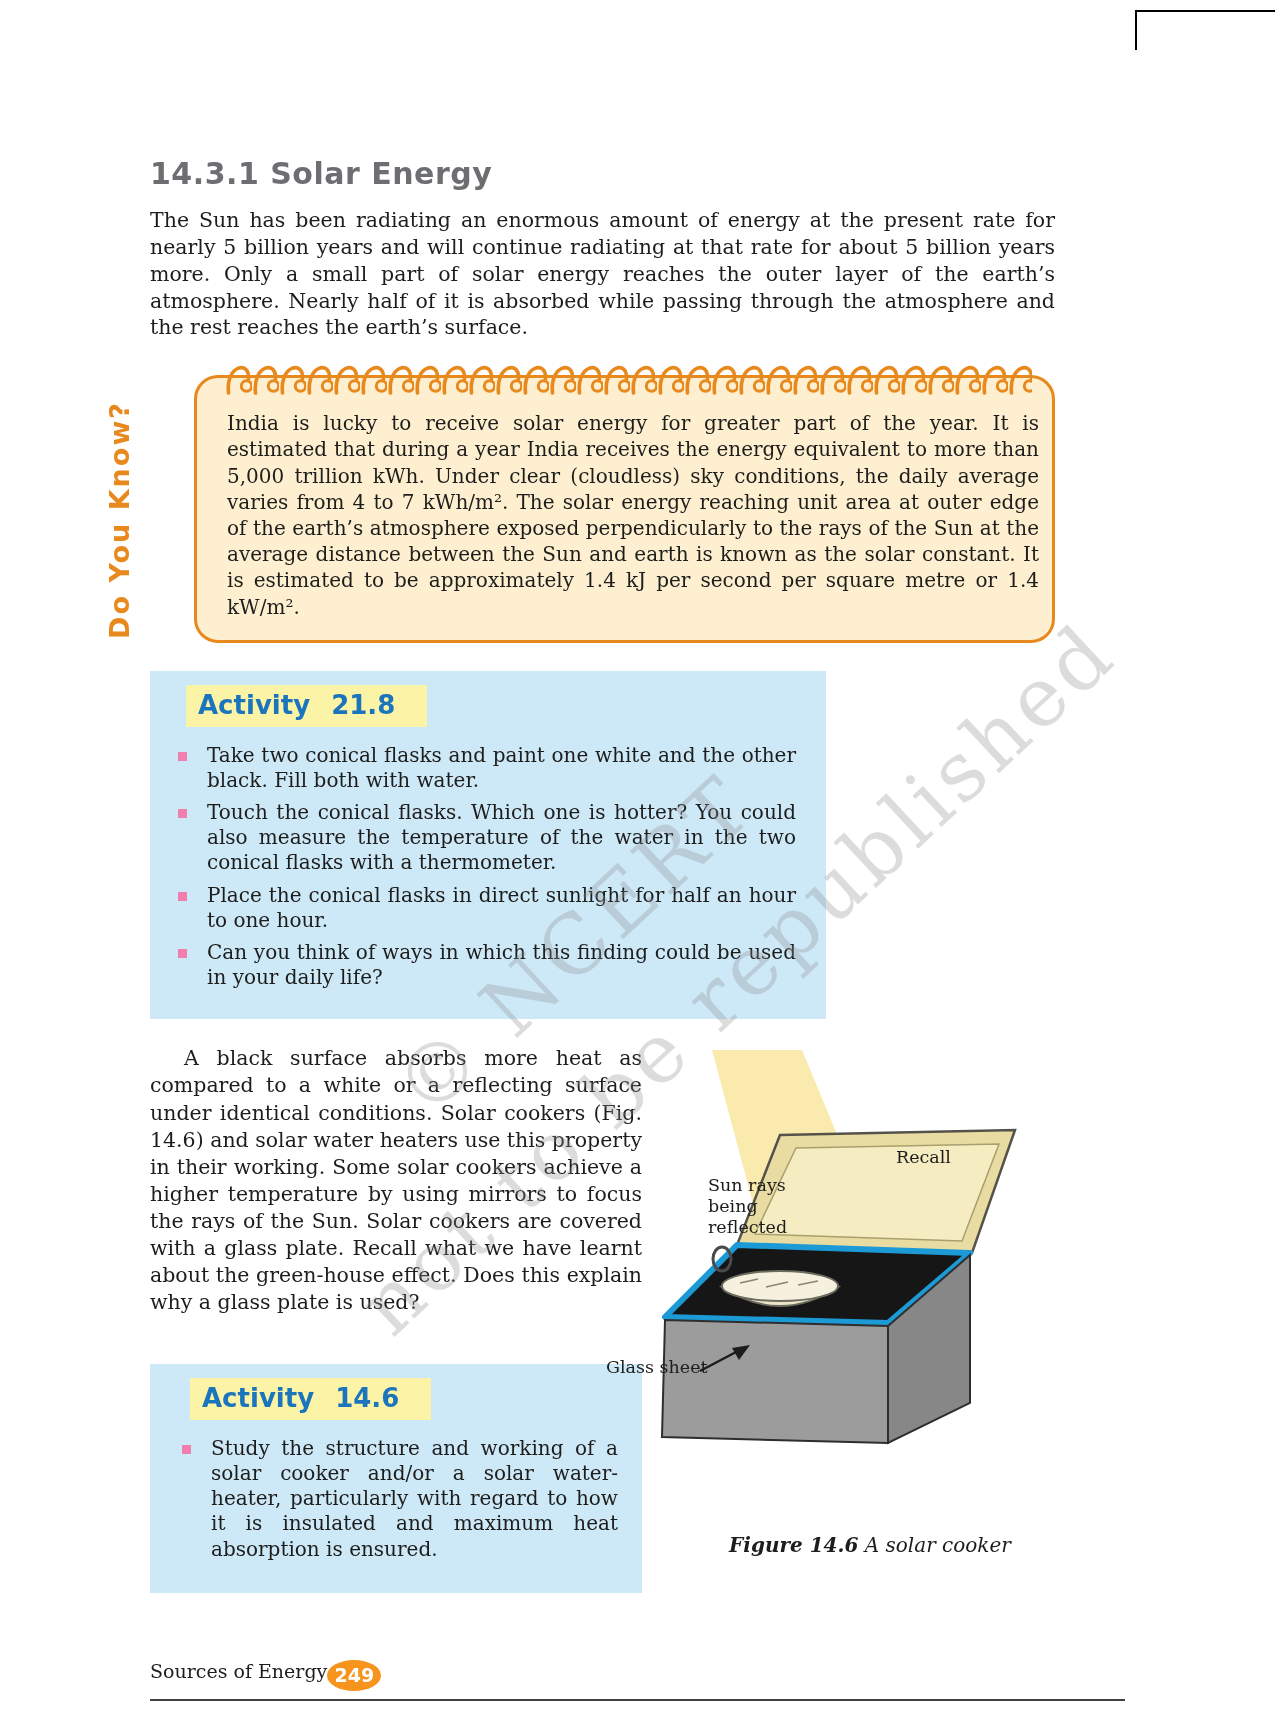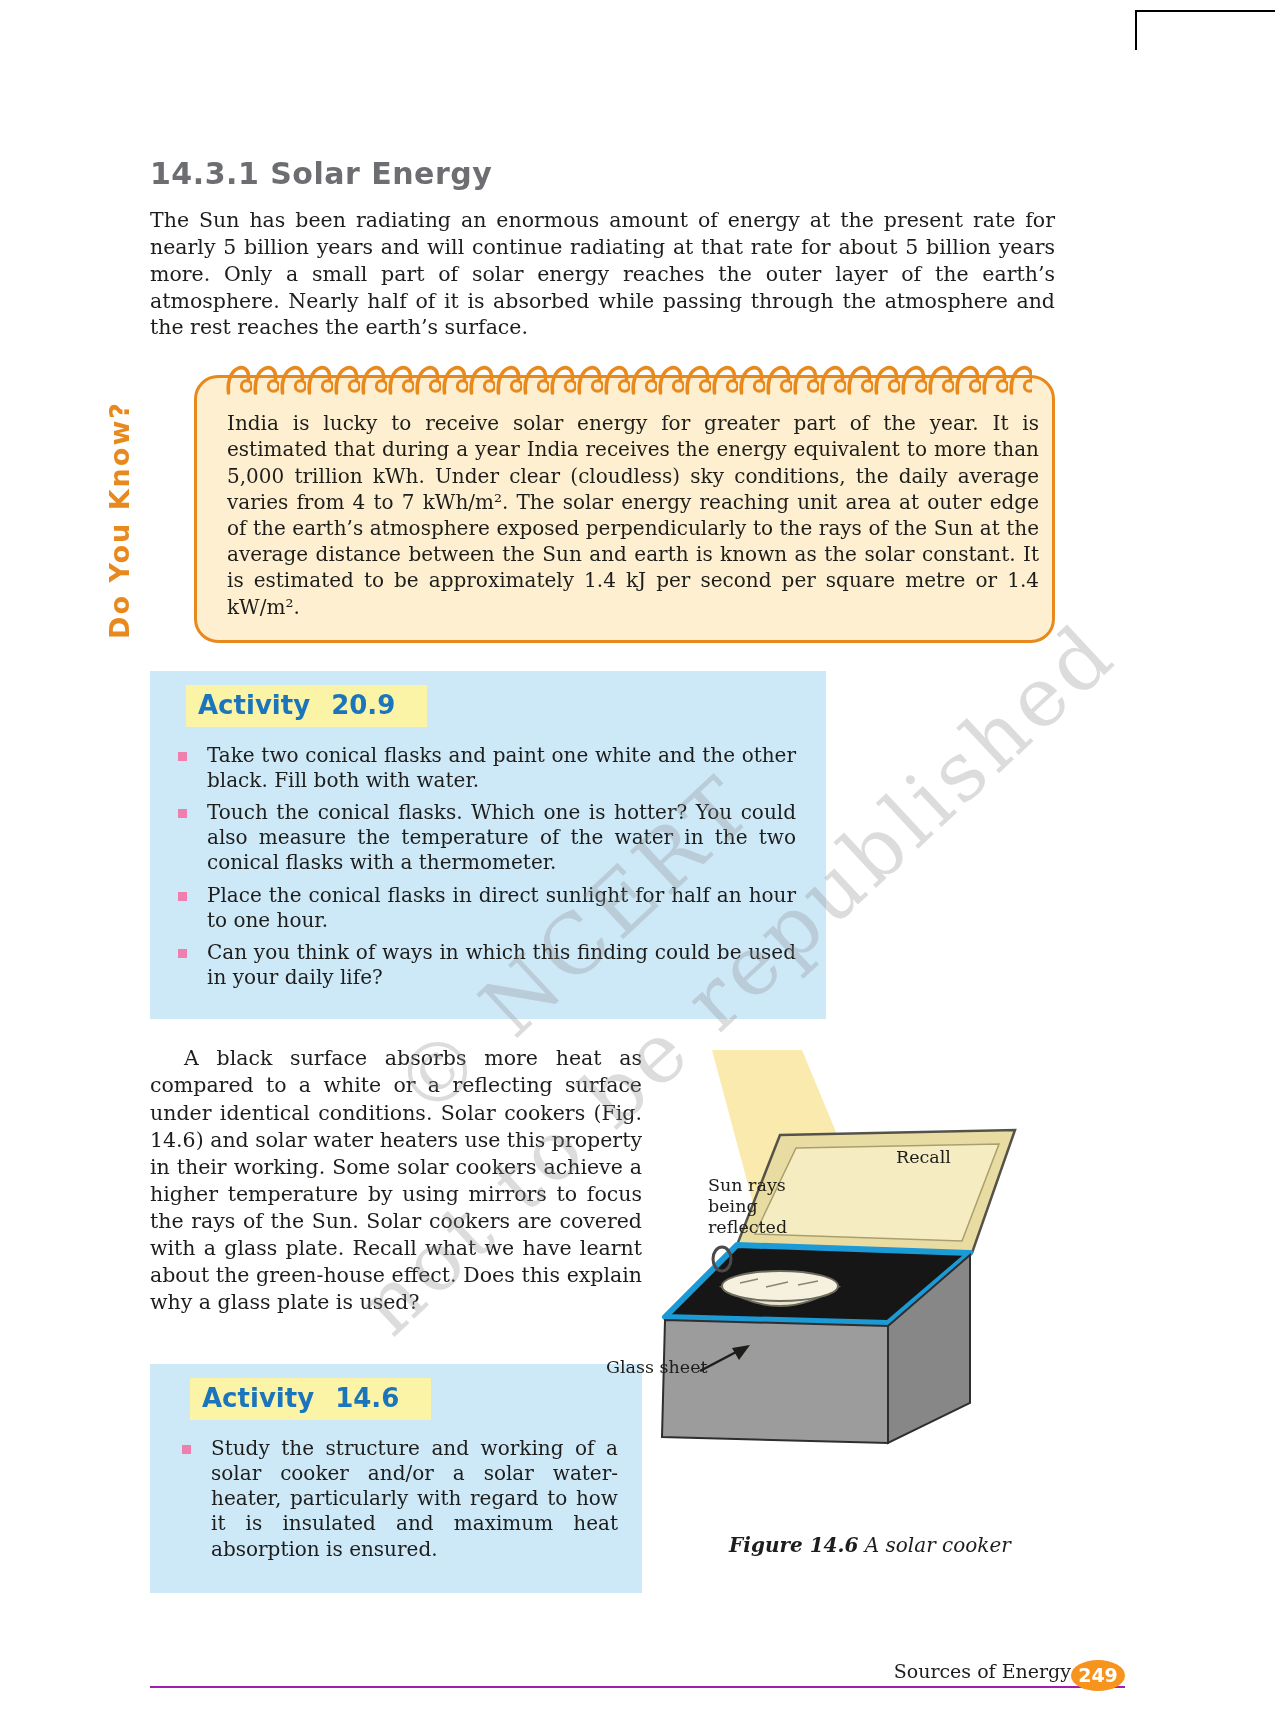--- a/index.html
+++ b/index.html
@@ -84,23 +84,23 @@
   }
   .lbl-sun   { left:108px; top:122px; width:95px;margin-top:8px; }
   .lbl-mirror{ left:296px; top:102px; }
   .lbl-glass { left:6px;  top:312px; width:95px; white-space:nowrap; }
   .fig-caption { text-align:center; margin-top:8px; font-size:20px; }
   .fig-caption .fignum { font-weight:bold; font-style:italic; }
   .fig-caption .figtxt { font-style:italic; }
 
   
   .footer {
-    display:flex; justify-content:flex-end; align-items:flex-end;
-    width:975px; margin-top:58px; padding-bottom:4px;
-    border-bottom:2px solid #a21caf;
+    display:flex; justify-content:flex-start; align-items:flex-end;
+    width:975px; margin-top:58px; padding-bottom:17px;
+    border-bottom:2px solid #404040;
   }
   .src { font-size:19px; }
   .badge {
     width:54px; height:31px; border-radius:50%;
     background:var(--badge-orange,#F7941D); color:#fff;
     font-family:"DejaVu Sans", sans-serif; font-weight:bold; font-size:19px;
     display:flex; align-items:center; justify-content:center;
     transform:translateY(9px);
   }
 </style>
@@ -245,21 +245,21 @@
             <svg class="loop" viewBox="0 0 27 46">
               <path d="M3.5 36 C 0.5 8, 25 3, 23.5 22" fill="none" stroke="#E8891E" stroke-width="3.6" stroke-linecap="round"></path>
               <circle cx="21.5" cy="29" r="5.2" fill="none" stroke="#E8891E" stroke-width="3"></circle>
             </svg>
           </div>
         <p class="dyk-text">India is lucky to receive solar energy for greater part of the year. It is estimated that during a year India receives the energy equivalent to more than 5,000 trillion kWh. Under clear (cloudless) sky conditions, the daily average varies from 4 to 7 kWh/m². The solar energy reaching unit area at outer edge of the earth’s atmosphere exposed perpendicularly to the rays of the Sun at the average distance between the Sun and earth is known as the solar constant. It is estimated to be approximately 1.4 kJ per second per square metre or 1.4 kW/m².</p>
       </div>
     </div>
 
     <div class="activity act-145">
-      <div class="act-title">Activity 20.9</div>
+      <div class="act-title">Activity 21.8</div>
       <ul class="bullets">
         <li>
           <span class="sq"></span>
           <span class="bt">Take two conical flasks and paint one white and the other black. Fill both with water.</span>
         </li>
         <li>
           <span class="sq"></span>
           <span class="bt">Touch the conical flasks. Which one is hotter? You could also measure the temperature of the water in the two conical flasks with a thermometer.</span>
         </li>
         <li>

